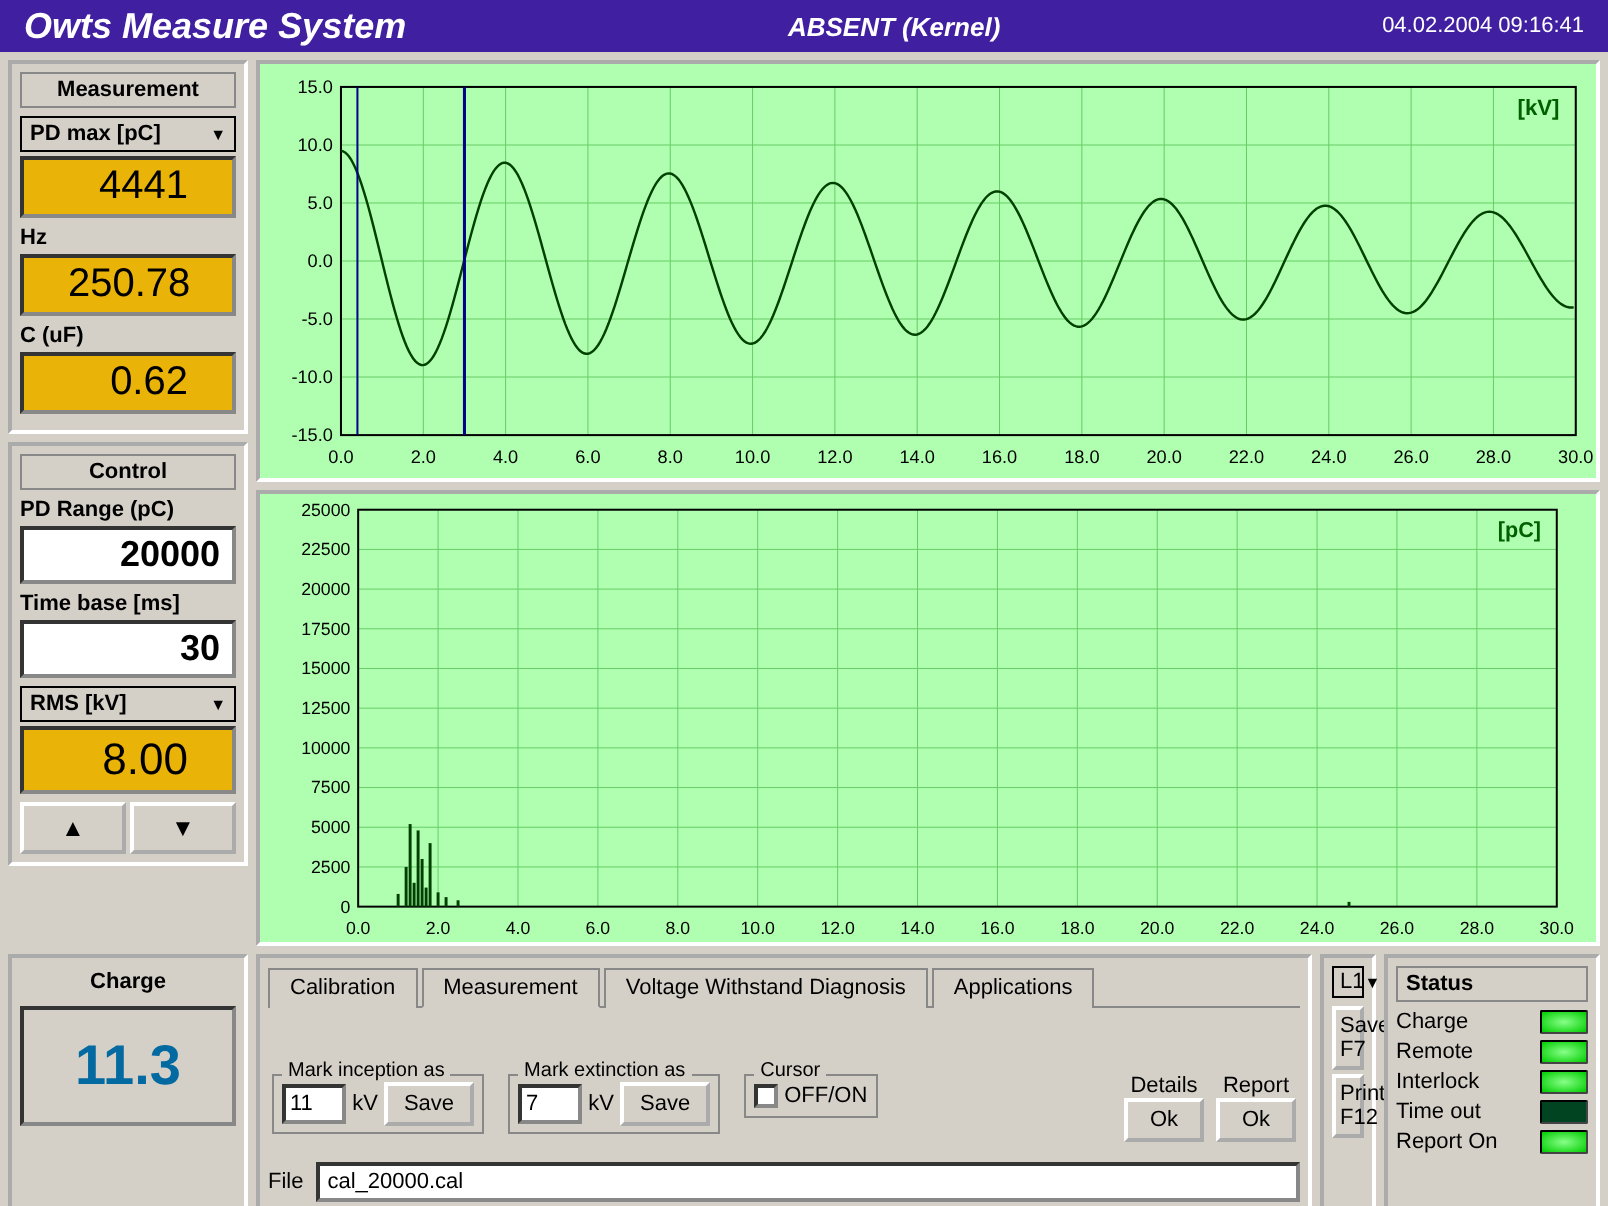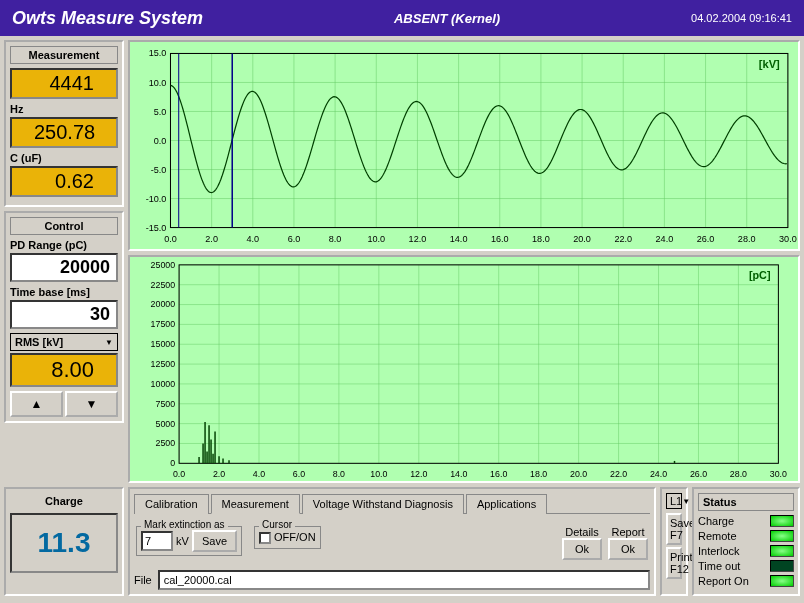--- a/index.html
+++ b/index.html
@@ -1,17 +1,17 @@
 <!DOCTYPE html>
 <html><head>
 <meta charset="utf-8">
 <style>
 *{box-sizing:border-box;margin:0;padding:0;font-family:Arial,sans-serif;font-size:11px}
 body{background:#d4d0c8;width:804px;height:603px;overflow:hidden}
-.titlebar{background:#4020a0;color:#fff;height:36px;display:flex;align-items:center;padding:0 12px;font-style:italic}
+.titlebar{background:#4020a0;color:#fff;height:26px;display:flex;align-items:center;padding:0 12px;font-style:italic}
 .titlebar .title{font-size:18px;font-weight:bold;flex:0 0 auto}
 .titlebar .subtitle{flex:1;text-align:center;font-size:13px;font-weight:bold}
 .titlebar .timestamp{font-size:11px;font-style:normal}
 .main{display:flex;gap:4px;padding:4px}
 .leftcol{width:120px;display:flex;flex-direction:column;gap:4px}
 .panel{border:2px inset #fff;background:#d4d0c8;padding:4px}
 .panel-title{background:#d4d0c8;border:1px solid #888;text-align:center;font-weight:bold;padding:2px;margin-bottom:4px}
 .combo{border:1px solid #000;background:#d4d0c8;padding:2px 4px;font-weight:bold;display:flex;justify-content:space-between;align-items:center;cursor:pointer;margin-bottom:2px}
 .combo::after{content:"▼";font-size:8px}
 .numdisplay{border:2px inset #888;background:#eab308;text-align:right;padding:2px 22px;font-size:20px;font-weight:normal;margin-bottom:4px;font-family:Arial}
@@ -20,21 +20,21 @@
 .btnrow{display:flex;gap:2px}
 .btn{border:2px outset #fff;background:#d4d0c8;padding:3px 8px;cursor:pointer;font-size:11px;text-align:center}
 .arrow-btn{flex:1;font-size:12px;font-weight:bold;padding:4px}
 .chart{border:2px inset #fff;background:#b0ffb0;position:relative;flex:1}
 .chart svg{width:100%;height:100%;display:block}
 .rightcol{flex:1;display:flex;flex-direction:column;gap:4px}
 .bottom{display:flex;gap:4px;padding:0 4px 4px 4px}
 .charge-panel{width:120px}
 .charge-val{border:2px inset #888;background:#d4d0c8;text-align:center;padding:12px 4px;font-size:28px;font-weight:bold;color:#0369a1;font-family:Arial}
 .tabs-panel{flex:1;border:2px inset #fff;background:#d4d0c8;padding:4px}
-.tabrow{display:flex;border-bottom:1px solid #888;margin-bottom:2px}
+.tabrow{display:flex;border-bottom:1px solid #888;margin-bottom:23px}
 .tab{border:1px solid #888;border-bottom:none;padding:3px 10px;background:#d4d0c8;cursor:pointer;margin-right:2px;position:relative;top:1px}
 .tab.active{background:#d4d0c8;border-bottom:1px solid #d4d0c8;font-weight:normal}
 .tab-content{display:flex;gap:12px;align-items:flex-start;padding:4px 2px}
 .field-group{border:1px solid #888;padding:4px;position:relative;margin-top:6px}
 .field-group .legend{position:absolute;top:-8px;left:4px;background:#d4d0c8;padding:0 3px;font-size:10px}
 .small-input{border:2px inset #888;background:#fff;width:32px;padding:2px;text-align:left}
 .filerow{display:flex;align-items:center;gap:6px;margin-top:6px}
 .file-input{border:2px inset #888;background:#fff;flex:1;padding:2px 4px}
 .side-btns{width:28px;display:flex;flex-direction:column;gap:2px}
 .side-btns .btn{padding:2px;font-size:10px}
@@ -53,20 +53,23 @@
 <div class="titlebar">
   <span class="title">Owts Measure System</span>
   <span class="subtitle">ABSENT (Kernel)</span>
   <span class="timestamp">04.02.2004 09:16:41</span>
 </div>
 
 <div class="main">
   <div class="leftcol">
     <div class="panel">
       <div class="panel-title">Measurement</div>
+      <div class="combo">
+          <span>PD max [pC]</span>
+        </div>
       <div class="numdisplay">4441</div>
       <div class="label">Hz</div>
       <div class="numdisplay">250.78</div>
       <div class="label">C (uF)</div>
       <div class="numdisplay">0.62</div>
     </div>
 
     <div class="panel">
       <div class="panel-title">Control</div>
       <div class="label">PD Range (pC)</div>
@@ -223,20 +226,26 @@
 
   <div class="tabs-panel">
     <div class="tabrow">
       <div class="tab">Calibration</div>
       <div class="tab active">Measurement</div>
       <div class="tab">Voltage Withstand Diagnosis</div>
       <div class="tab">Applications</div>
     </div>
     <div class="tab-content">
       <div class="field-group">
+        <div class="legend">Mark inception as</div>
+        <input class="small-input" value="11" style="">
+        <span>kV</span>
+        <span class="btn">Save</span>
+      </div>
+      <div class="field-group">
         <div class="legend">Mark extinction as</div>
         <input class="small-input" value="7" style="">
         <span>kV</span>
         <span class="btn">Save</span>
       </div>
       <div class="field-group">
         <div class="legend">Cursor</div>
         <span class="checkbox"></span><span>OFF/ON</span>
       </div>
       <div style="margin-left:auto;display:flex;gap:6px;margin-top:6px">

